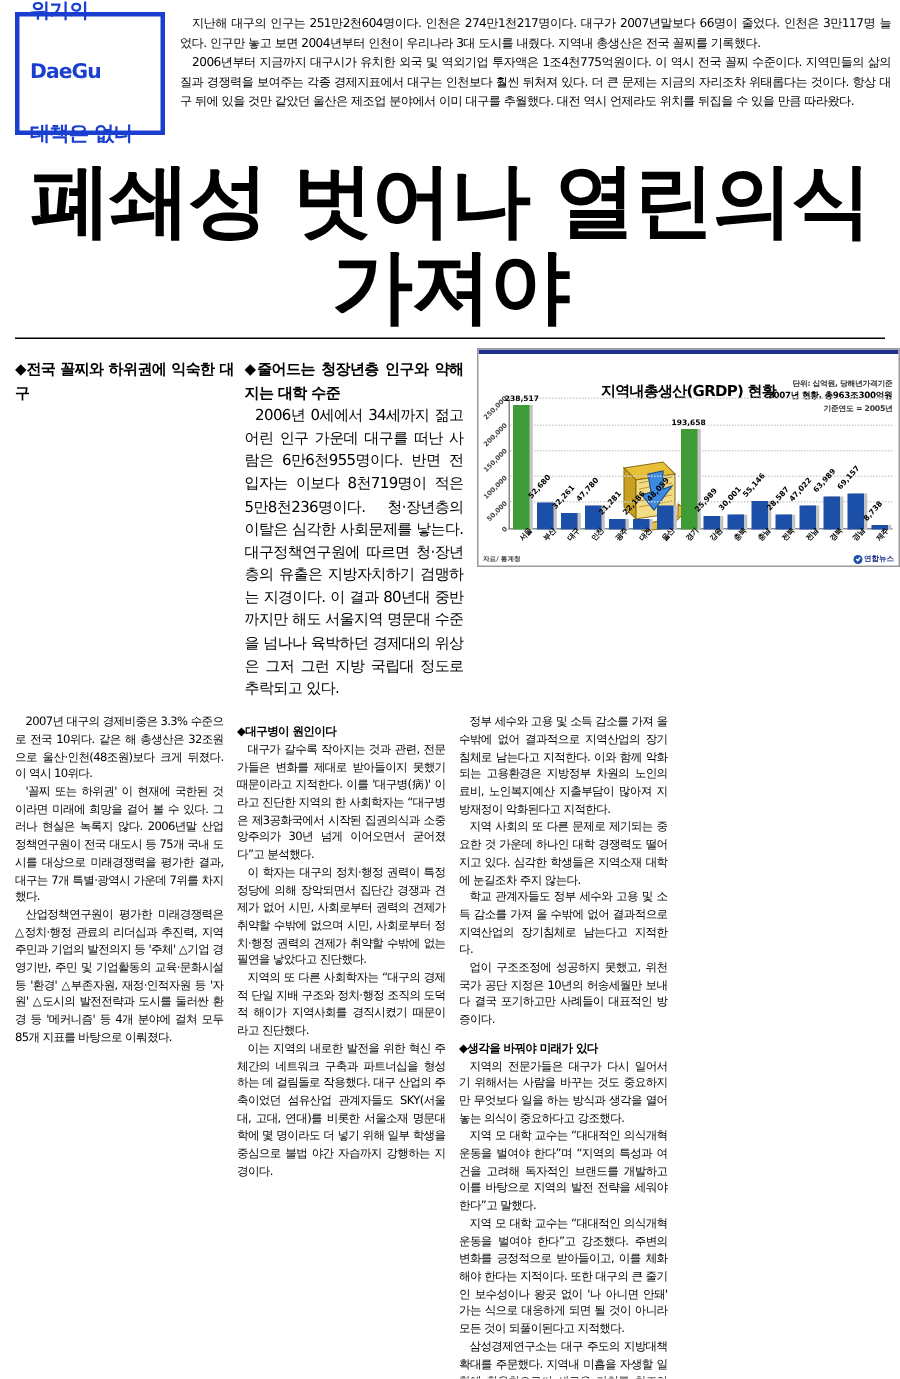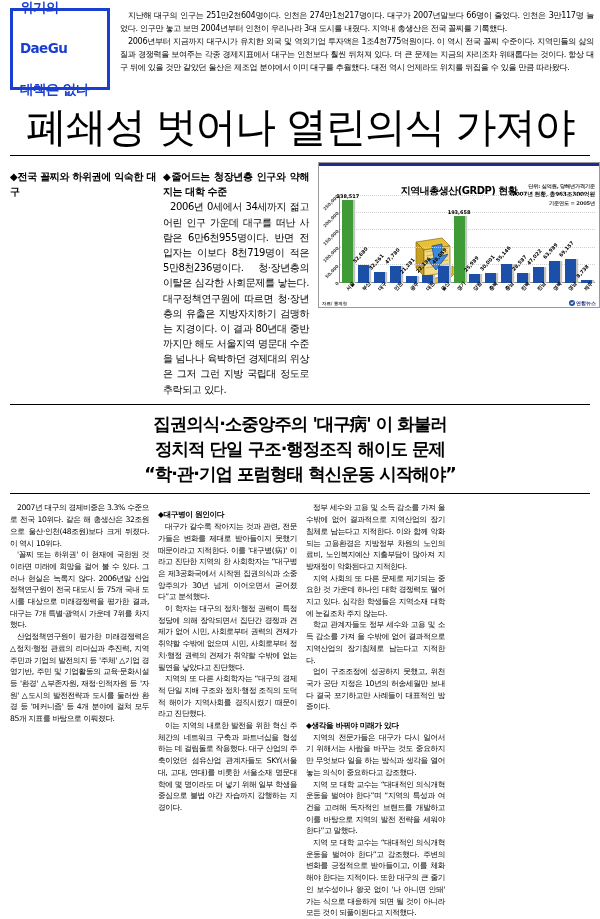--- a/index.html
+++ b/index.html
@@ -32,22 +32,22 @@
     font-size:8.1px;line-height:1.58;
     text-align:justify;
     letter-spacing:-0.35px;
     padding-top:1px;
   }
   .lead p{margin:0 0 0.5px 0;text-indent:8px;}
 
   
   .headline{
     text-align:center;
-    font-size:41px;
-    font-weight:normal;
+    font-size:54px;
+    font-weight:bold;
     letter-spacing:-1.5px;
     margin:16px 0 6px 0;
     line-height:1.05;
     font-family:"DejaVu Sans","Liberation Sans",sans-serif;
   }
   .rule{border-top:1px solid #000;margin:0 10px;}
 
   
   .upper{display:flex;padding:6px 10px 0 10px;gap:7px;}
   .col{
@@ -374,25 +374,20 @@
 
         <div class="srcnote">자료/ 통계청</div>
         <div class="yonhap">
           <span class="yh-badge"></span>
           <span>연합뉴스</span>
         </div>
       </div>
     </div>
   </div>
 
-  <div class="subblock">
-    <div class="l1">집권의식·소중앙주의 '대구病' 이 화불러</div>
-    <div class="l2">정치적 단일 구조·행정조직 해이도 문제</div>
-    <div class="l3">“학·관·기업 포럼형태 혁신운동 시작해야”</div>
-  </div>
 
   <div class="lower">
     <div class="lcol" id="colAcont">
         <p>2007년 대구의 경제비중은 3.3% 수준으로 전국 10위다. 같은 해 총생산은 32조원으로 울산·인천(48조원)보다 크게 뒤졌다. 이 역시 10위다.</p>
         <p>'꼴찌 또는 하위권' 이 현재에 국한된 것이라면 미래에 희망을 걸어 볼 수 있다. 그러나 현실은 녹록지 않다. 2006년말 산업정책연구원이 전국 대도시 등 75개 국내 도시를 대상으로 미래경쟁력을 평가한 결과, 대구는 7개 특별·광역시 가운데 7위를 차지했다.</p>
         <p>산업정책연구원이 평가한 미래경쟁력은 △정치·행정 관료의 리더십과 추진력, 지역주민과 기업의 발전의지 등 '주체' △기업 경영기반, 주민 및 기업활동의 교육·문화시설 등 '환경' △부존자원, 재정·인적자원 등 '자원' △도시의 발전전략과 도시를 둘러싼 환경 등 '메커니즘' 등 4개 분야에 걸쳐 모두 85개 지표를 바탕으로 이뤄졌다.</p>
       </div>
     <div class="lcol" id="colBcont">
         <p class="sub">◆대구병이 원인이다</p>
         <p>대구가 갈수록 작아지는 것과 관련, 전문가들은 변화를 제대로 받아들이지 못했기 때문이라고 지적한다. 이를 '대구병(病)' 이라고 진단한 지역의 한 사회학자는 “대구병은 제3공화국에서 시작된 집권의식과 소중앙주의가 30년 넘게 이어오면서 굳어졌다”고 분석했다.</p>

